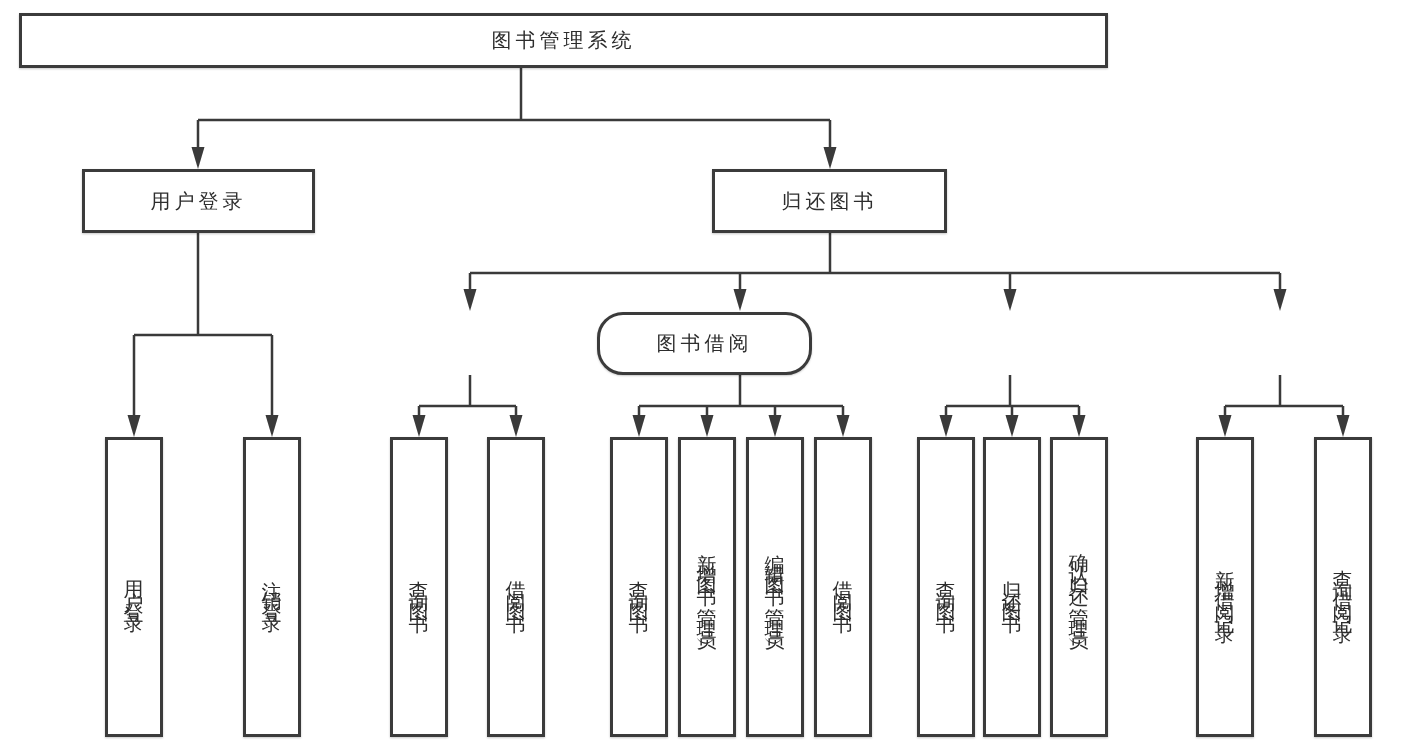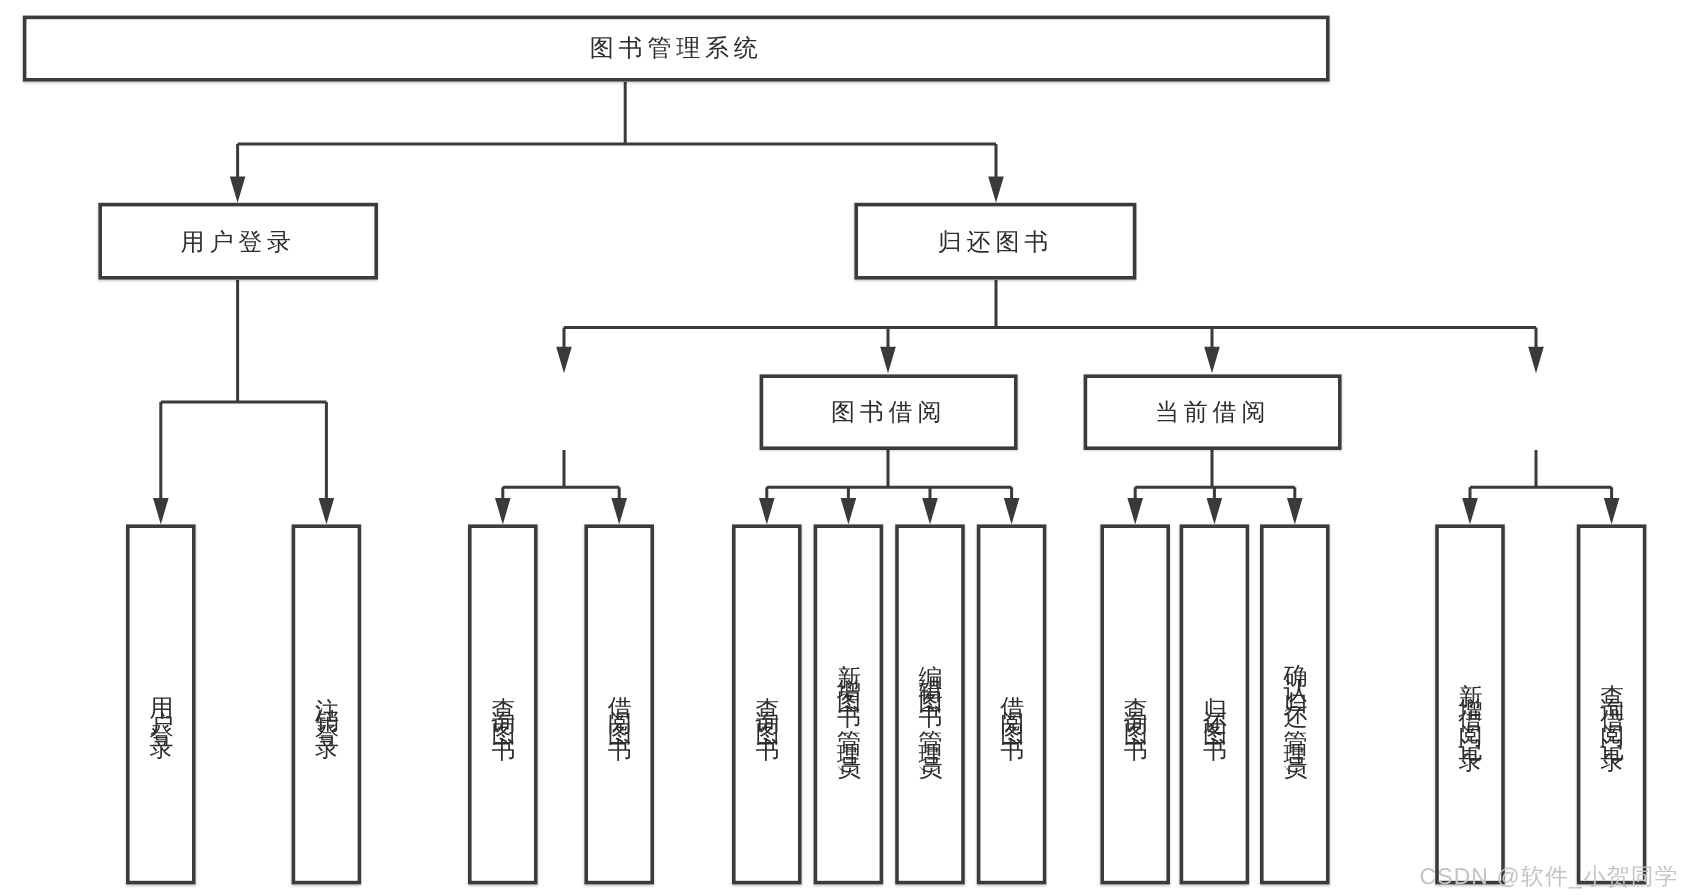--- a/index.html
+++ b/index.html
@@ -116,25 +116,22 @@
     <span>图书管理系统</span>
   </div>
 
   <div class="node hlabel lvl2" style="left:82px; width:233px;">
     <span>用户登录</span>
   </div>
   <div class="node hlabel lvl2" style="left:712px; width:235px;">
     <span>归还图书</span>
   </div>
 
-  <div class="node hlabel lvl3" style="left:633px;">
+  <div class="node hlabel lvl3" style="left:597px;border-radius:26px;">
     <span>图书借阅</span>
-  </div>
-  <div class="node hlabel lvl3" style="left:903px;">
-    <span>当前借阅</span>
   </div>
 
   <div class="node leaf" style="left:105px;">
     <span>用户登录</span>
   </div>
   <div class="node leaf" style="left:243px;">
     <span>注销登录</span>
   </div>
 
   <div class="node leaf" style="left:390px;">
@@ -167,15 +164,14 @@
     <span>确认归还（管理员）</span>
   </div>
 
   <div class="node leaf" style="left:1196px;">
     <span>新增借阅记录</span>
   </div>
   <div class="node leaf" style="left:1314px;">
     <span>查询借阅记录</span>
   </div>
 
-  <div class="watermark">CSDN @软件_小贺同学</div>
 
 </div>
 
 </body></html>

